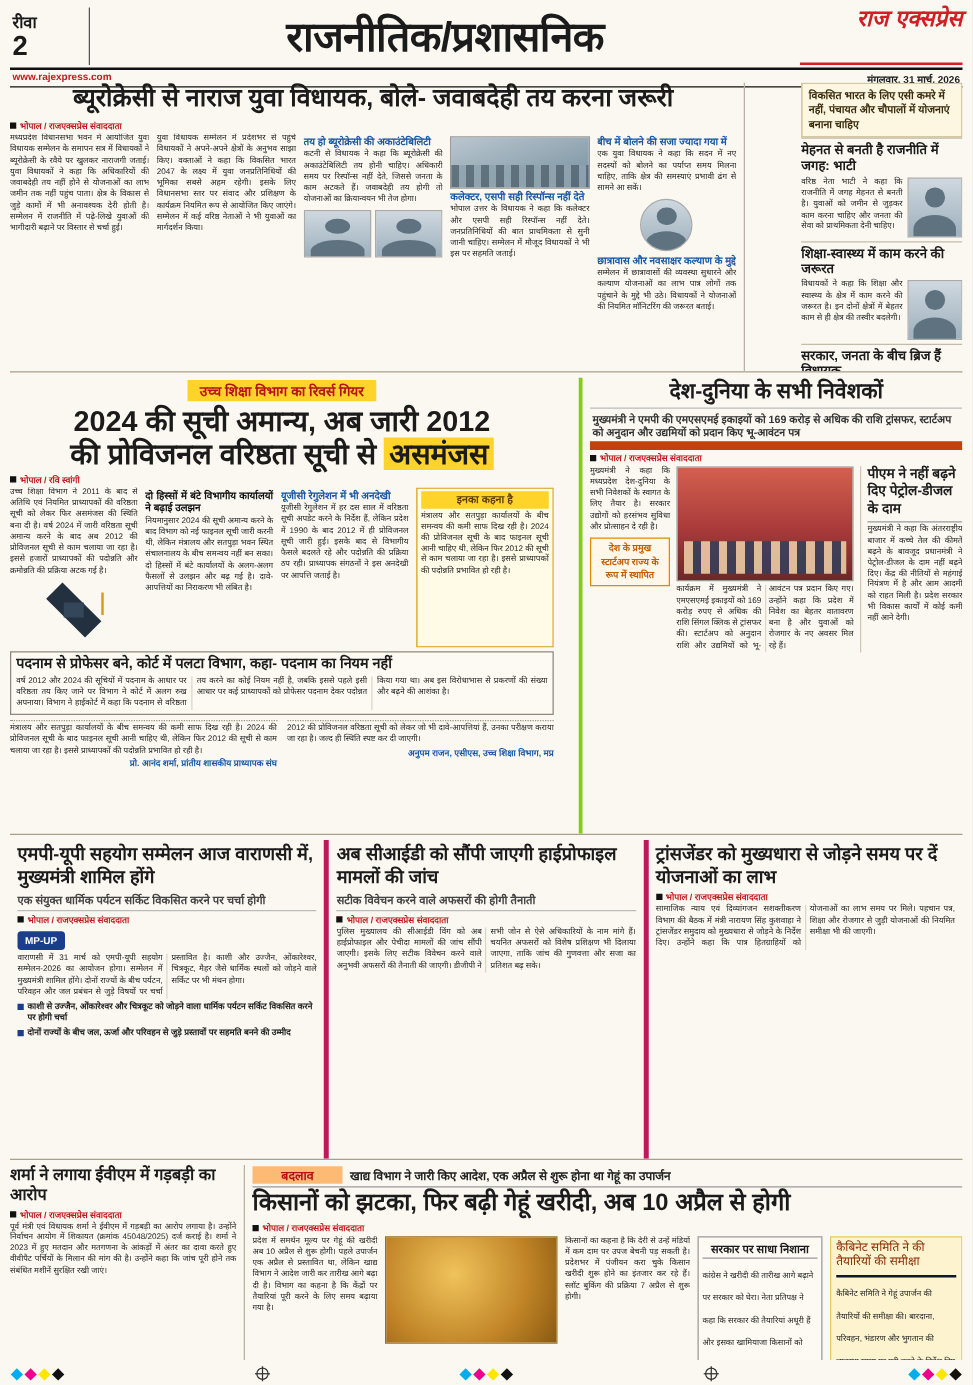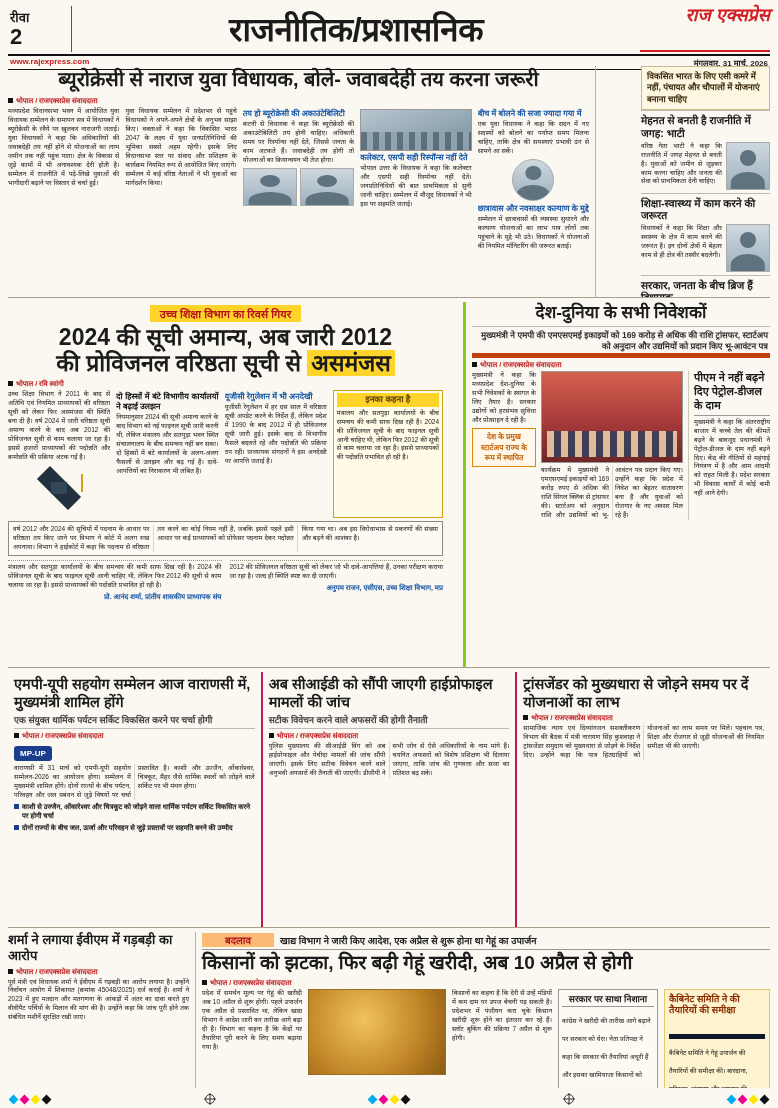--- a/index.html
+++ b/index.html
@@ -74,33 +74,33 @@
   .stripbox { border:1px solid #8f897b; margin-top:3px; padding:3px 4px; background:#fcfaf2; }
   .strip-head { font-size:11.5px; font-weight:800; line-height:1.2; margin-bottom:2px; }
   .strip-cols { column-count:3; column-gap:8px; column-rule:1px solid #ddd6c6; }
   .quotes-row { display:flex; gap:8px; margin-top:4px; }
   .q-block { flex:1; border-top:1px dotted #9a927f; padding-top:2px; }
   .q-attr { display:block; color:#1857a6; font-weight:bold; font-size:7px; text-align:right; margin-top:2px; }
 
   
   .mid-right { flex:1; padding-left:6px; overflow:hidden; }
   .inv-headline { font-size:17px; font-weight:800; text-align:center; line-height:1.2; padding:1px 0; }
-  .inv-subhead { font-size:8.5px; font-weight:bold; text-align:right; color:#333; border-top:1px solid #bbb; border-bottom:5px solid #c2410c; padding:2px 2px; margin:2px 0; }
+  .inv-subhead { font-size:8.5px; font-weight:bold; text-align:left; color:#333; border-top:1px solid #bbb; border-bottom:7px solid #c2410c; padding:2px 2px; margin:2px 0; }
   .inv-grid { display:flex; gap:5px; margin-top:2px; }
   .inv-colA { width:64px; flex:none; }
   .side-label { border:1px solid #e08a00; color:#c45e00; font-weight:800; font-size:7.5px; text-align:center; padding:3px 2px; margin-top:3px; background:#fff7ea; }
   .inv-colB { flex:1; overflow:hidden; }
   .stage-photo { position:relative; height:92px; background:linear-gradient(180deg,#d4604f 0%,#a83a3a 55%,#6f2727 100%); border:1px solid #999; overflow:hidden; }
   .stage-photo::after { content:""; position:absolute; bottom:5px; left:5px; right:5px; height:26px; background:repeating-linear-gradient(90deg,#f0d4ac 0 7px,#33405c 7px 14px); opacity:.85; }
   .inv-body2 { column-count:2; column-gap:6px; column-rule:1px solid #ddd6c6; margin-top:3px; }
   .inv-colC { width:82px; flex:none; border-left:1px solid #cfc8b6; padding-left:5px; }
   .petrol-head { font-size:11px; font-weight:800; line-height:1.25; border-bottom:1px solid #999; padding-bottom:2px; margin-bottom:2px; }
 
   
-  .low-col { flex:1; padding:3px 6px; overflow:hidden; border-right:2px solid #be185d; }
+  .low-col { flex:1; padding:3px 6px; overflow:hidden; border-right:4px solid #be185d; }
   .low-col:last-child { border-right:none; }
   .low-head { font-size:14.5px; font-weight:800; line-height:1.25; }
   .low-sub { font-size:9px; font-weight:bold; color:#444; border-bottom:1px solid #bbb; padding:2px 0; margin-bottom:1px; }
   .low-body { column-count:2; column-gap:7px; column-rule:1px solid #ddd6c6; }
   .mpup { display:inline-block; background:#1a3e8c; color:#fff; font-weight:800; font-size:8px; padding:3px 6px; border-radius:3px; margin:3px 0; }
   .bullet { display:flex; gap:3px; margin:3px 0; font-size:6.8px; line-height:1.3; font-weight:bold; color:#222; text-align:left; }
   .b-sq { width:5px; height:5px; background:#1a3e8c; flex:none; margin-top:1px; }
 
   
   .evm-col { width:188px; flex:none; border-right:1px solid #b9b2a2; padding-right:6px; overflow:hidden; }
@@ -109,21 +109,21 @@
   .wheat-kickrow { display:flex; align-items:center; gap:6px; border-bottom:1px solid #999; padding:1px 0 2px; }
   .wk-label { background:#fdba74; color:#b5121b; font-weight:700; font-size:10px; padding:0 23px; }
   .wk-text { font-size:9.5px; font-weight:bold; color:#222; }
   .wheat-head { font-size:19px; font-weight:800; line-height:1.15; padding:2px 0; }
   .wheat-row { display:flex; gap:6px; }
   .w-col { flex:1; overflow:hidden; }
   .wheat-photo { width:138px; height:86px; flex:none; background:radial-gradient(circle at 40% 35%,#f0c35c,#c08426 60%,#8a5a12); border:1px solid #9a6f24; }
   .nbox { width:100px; flex:none; border:1px solid #999; padding:2px 3px; background:#fcfaf2; }
   .nbox-title { display:block; font-size:9px; font-weight:800; text-align:center; border-bottom:1px solid #999; padding-bottom:1px; margin-bottom:2px; }
   .ybox { width:106px; flex:none; background:#fdf3cf; border:1px solid #e3c96a; padding:3px 4px; }
-  .ybox-title { display:block; font-size:9.5px; font-weight:700; color:#8a2b00; line-height:1.2; border-bottom:5px solid #0f172a; padding-bottom:18px; margin-bottom:2px; }
+  .ybox-title { display:block; font-size:9.5px; font-weight:400; color:#8a2b00; line-height:1.2; border-bottom:2px solid #0f172a; padding-bottom:4px; margin-bottom:2px; }
 
   
   .regmarks { position:absolute; left:0; bottom:2px; width:778px; height:14px; display:flex; align-items:center; justify-content:space-between; padding:0 10px; }
   .reg-group { display:flex; align-items:center; gap:4px; }
   .diamond { width:7px; height:7px; transform:rotate(45deg); display:inline-block; }
   .d-c { background:#00aeef; } .d-m { background:#ec008c; } .d-y { background:#ffe600; } .d-k { background:#111; }
   .crosshair { width:10px; height:10px; border:1px solid #333; border-radius:50%; position:relative; }
   .crosshair::before { content:""; position:absolute; left:50%; top:-2px; bottom:-2px; width:1px; background:#333; transform:translateX(-50%); }
   .crosshair::after { content:""; position:absolute; top:50%; left:-2px; right:-2px; height:1px; background:#333; transform:translateY(-50%); }
 </style>
@@ -238,20 +238,21 @@
         <div class="col body-txt">
           <div class="xhead">यूजीसी रेगुलेशन में भी अनदेखी</div>
           <span>यूजीसी रेगुलेशन में हर दस साल में वरिष्ठता सूची अपडेट करने के निर्देश हैं, लेकिन प्रदेश में 1990 के बाद 2012 में ही प्रोविजनल सूची जारी हुई। इसके बाद से विभागीय फैसले बदलते रहे और पदोन्नति की प्रक्रिया ठप रही। प्राध्यापक संगठनों ने इस अनदेखी पर आपत्ति जताई है।</span>
         </div>
         <div class="col body-txt quotebox">
           <span class="qb-title">इनका कहना है</span>
           <span>मंत्रालय और सतपुड़ा कार्यालयों के बीच समन्वय की कमी साफ दिख रही है। 2024 की प्रोविजनल सूची के बाद फाइनल सूची आनी चाहिए थी, लेकिन फिर 2012 की सूची से काम चलाया जा रहा है। इससे प्राध्यापकों की पदोन्नति प्रभावित हो रही है।</span>
         </div>
       </div>
       <div class="stripbox">
+        <h3 class="strip-head">पदनाम से प्रोफेसर बने, कोर्ट में पलटा विभाग, कहा- पदनाम का नियम नहीं</h3>
         <div class="strip-cols body-txt">वर्ष 2012 और 2024 की सूचियों में पदनाम के आधार पर वरिष्ठता तय किए जाने पर विभाग ने कोर्ट में अलग रुख अपनाया। विभाग ने हाईकोर्ट में कहा कि पदनाम से वरिष्ठता तय करने का कोई नियम नहीं है, जबकि इससे पहले इसी आधार पर कई प्राध्यापकों को प्रोफेसर पदनाम देकर पदोन्नत किया गया था। अब इस विरोधाभास से प्रकरणों की संख्या और बढ़ने की आशंका है।</div>
       </div>
       <div class="quotes-row">
         <div class="q-block body-txt">
           <span>मंत्रालय और सतपुड़ा कार्यालयों के बीच समन्वय की कमी साफ दिख रही है। 2024 की प्रोविजनल सूची के बाद फाइनल सूची आनी चाहिए थी, लेकिन फिर 2012 की सूची से काम चलाया जा रहा है। इससे प्राध्यापकों की पदोन्नति प्रभावित हो रही है।</span>
           <span class="q-attr">प्रो. आनंद शर्मा, प्रांतीय शासकीय प्राध्यापक संघ</span>
         </div>
         <div class="q-block body-txt">
           <span>2012 की प्रोविजनल वरिष्ठता सूची को लेकर जो भी दावे-आपत्तियां हैं, उनका परीक्षण कराया जा रहा है। जल्द ही स्थिति स्पष्ट कर दी जाएगी।</span>
           <span class="q-attr">अनुपम राजन, एसीएस, उच्च शिक्षा विभाग, मप्र</span>

